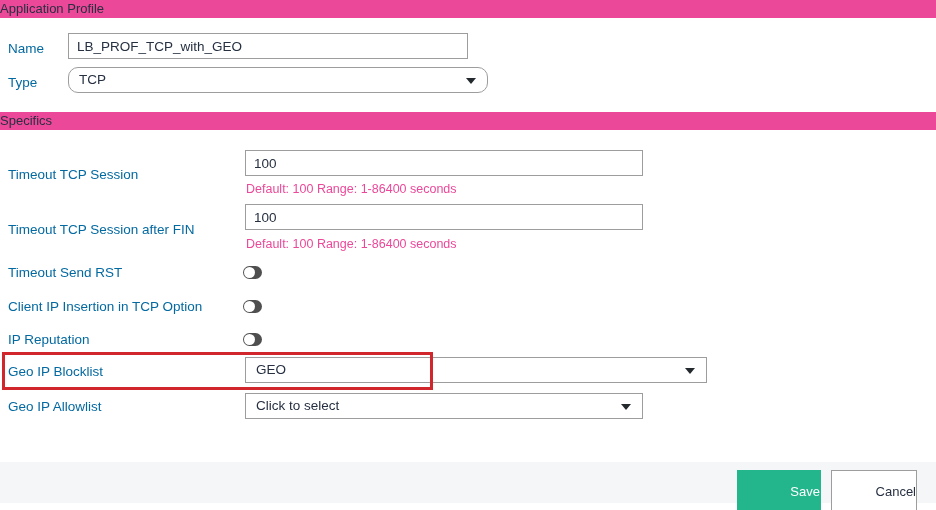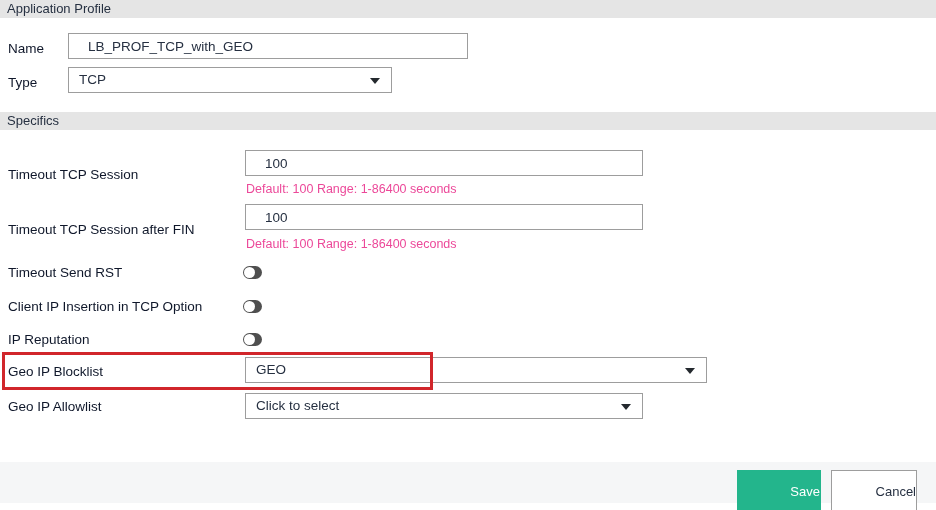--- a/index.html
+++ b/index.html
@@ -12,44 +12,44 @@
     position: relative;
     width: 936px;
     height: 510px;
     background: #ffffff;
     overflow: hidden;
   }
   .section-bar {
     position: absolute;
     left: 0; right: 0;
     height: 18px;
-    background: #e5e5e5;
+    background: #ec4899;
     color: #263041;
     font-size: 13px;
     line-height: 18px;
-    padding-left: 7px;
+    padding-left: 0;
   }
   .bar-top { top: 0; }
   .bar-specifics { top: 112px; }
   .field-label {
     position: absolute;
     left: 8px;
     font-size: 13.5px;
-    color: #0f172a;
+    color: #0369a1;
     white-space: nowrap;
   }
   .text-input {
     position: absolute;
     height: 26px;
     border: 1px solid #9d9d9d;
     background: #ffffff;
     font-family: "Liberation Sans", "DejaVu Sans", sans-serif;
     font-size: 13.5px;
     color: #263041;
-    padding: 0 19px;
+    padding: 0 8px;
     outline: none;
   }
   .select-box {
     position: absolute;
     height: 26px;
     border: 1px solid #9d9d9d;
     background: #ffffff;
     font-size: 13.5px;
     color: #263041;
     line-height: 24px;
@@ -133,21 +133,21 @@
 <body>
 
 <div class="screen">
 
   <div class="section-bar bar-top">Application Profile</div>
 
   <div class="field-label" style="top:41px;">Name</div>
   <input class="text-input" style="left: 68px; top: 33px; width: 400px;" type="text" value="LB_PROF_TCP_with_GEO">
 
   <div class="field-label" style="top:75px;">Type</div>
-  <div class="select-box" style="left:68px; top:67px; width:324px;">
+  <div class="select-box" style="left:68px; top:67px; width:420px;border-radius:10px;">
     <span>TCP</span>
     <span class="select-caret"></span>
   </div>
 
   <div class="section-bar bar-specifics">Specifics</div>
 
   <div class="field-label" style="top:167px;">Timeout TCP Session</div>
   <input class="text-input" style="left: 245px; top: 150px; width: 398px;" type="text" value="100">
   <div class="helper" style="left:246px; top:182px;">Default: 100 Range: 1-86400 seconds</div>
 

